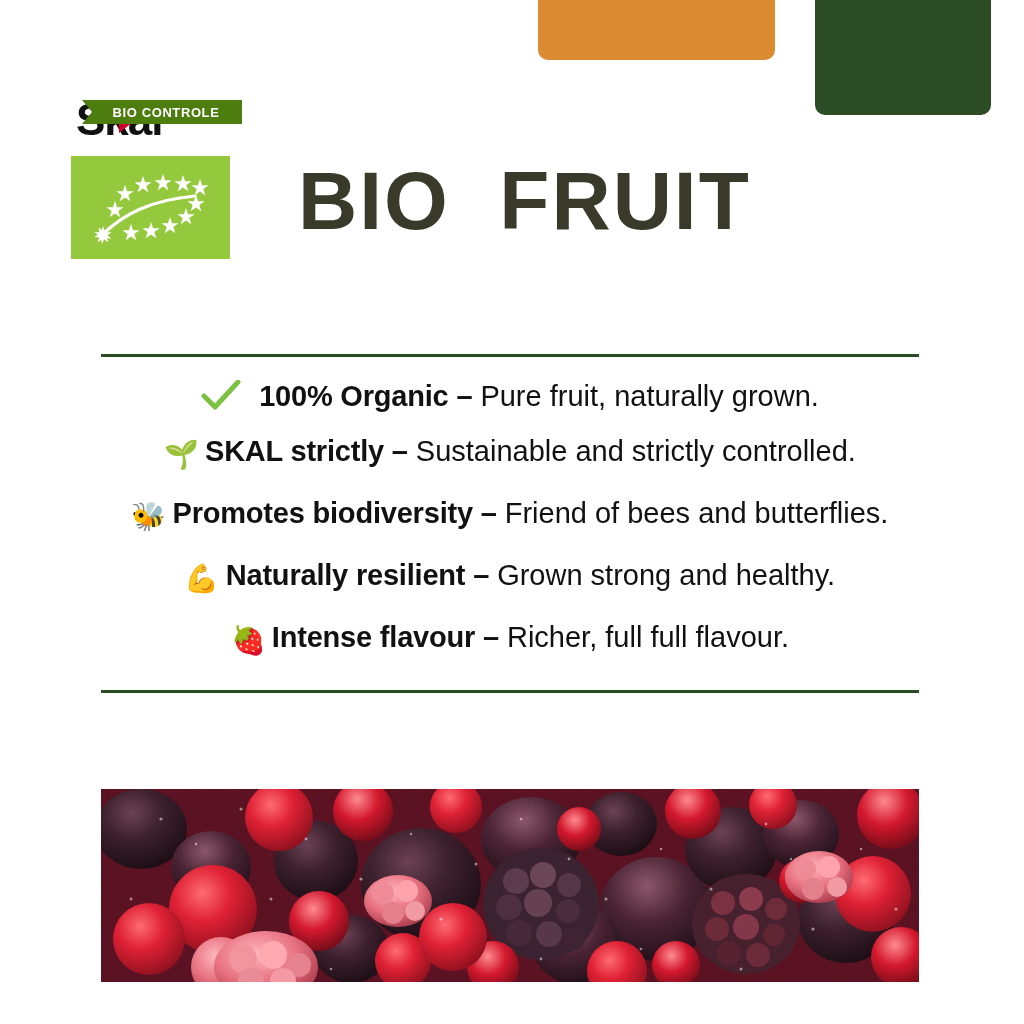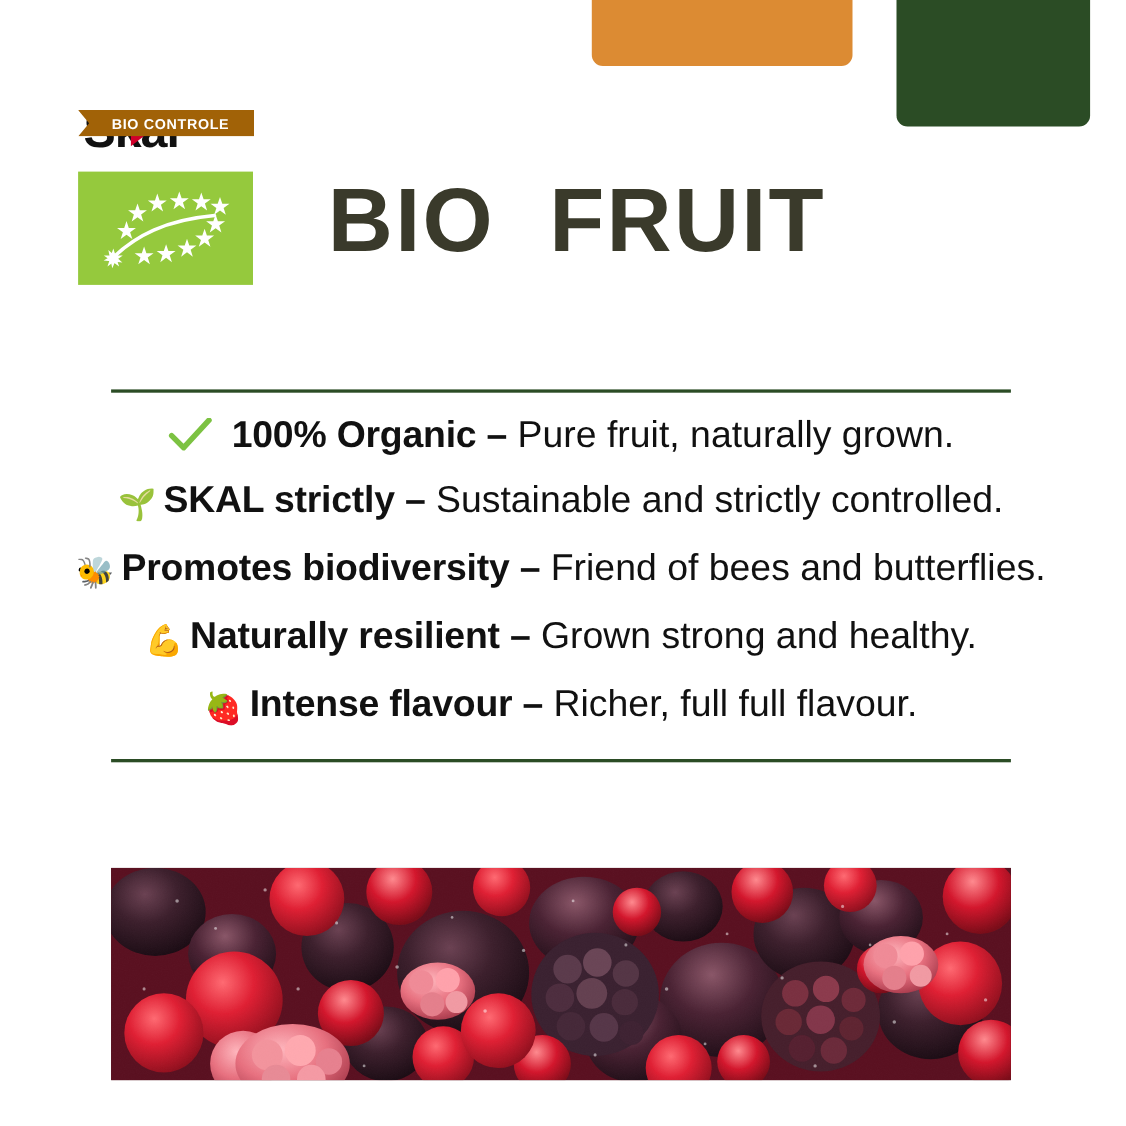--- a/index.html
+++ b/index.html
@@ -43,23 +43,23 @@
   .skal-word .kred {
     position:absolute;
     left:48px; top:13px;
     width:0; height:0;
     border-top:11px solid transparent;
     border-bottom:11px solid transparent;
     border-left:14px solid #D1002A;
   }
 
   .bio-ribbon {
-    position:absolute; left:0; top:44px;
+    position:absolute; left:11px; top:44px;
     width:160px; height:24px;
-    background:#a16207;
+    background:#4d7c0f;
     color:#ffffff;
     font-size:13px;
     font-weight:bold;
     letter-spacing:0.6px;
     display:flex;
     align-items:center;
     justify-content:center;
     padding-left:8px;
     clip-path:polygon(0 0, 100% 0, 100% 100%, 0 100%, 10px 50%);
     text-align:right;
@@ -107,21 +107,21 @@
     white-space:nowrap;
   }
   .benefit-icon {
     font-size:28px;
     line-height:1;
     margin-right:6px;
     flex:0 0 auto;
     transform:translateY(3px);
   }
   .benefit-text {
-    font-size:34px;
+    font-size:29px;
     color:#111111;
     line-height:1.1;
   }
   .benefit-text b {
     font-weight:bold;
     letter-spacing:-0.2px;
   }
   .check-svg { width:40px; height:32px; margin-right:18px; flex:0 0 auto; transform:translateY(6px); }
 
   

